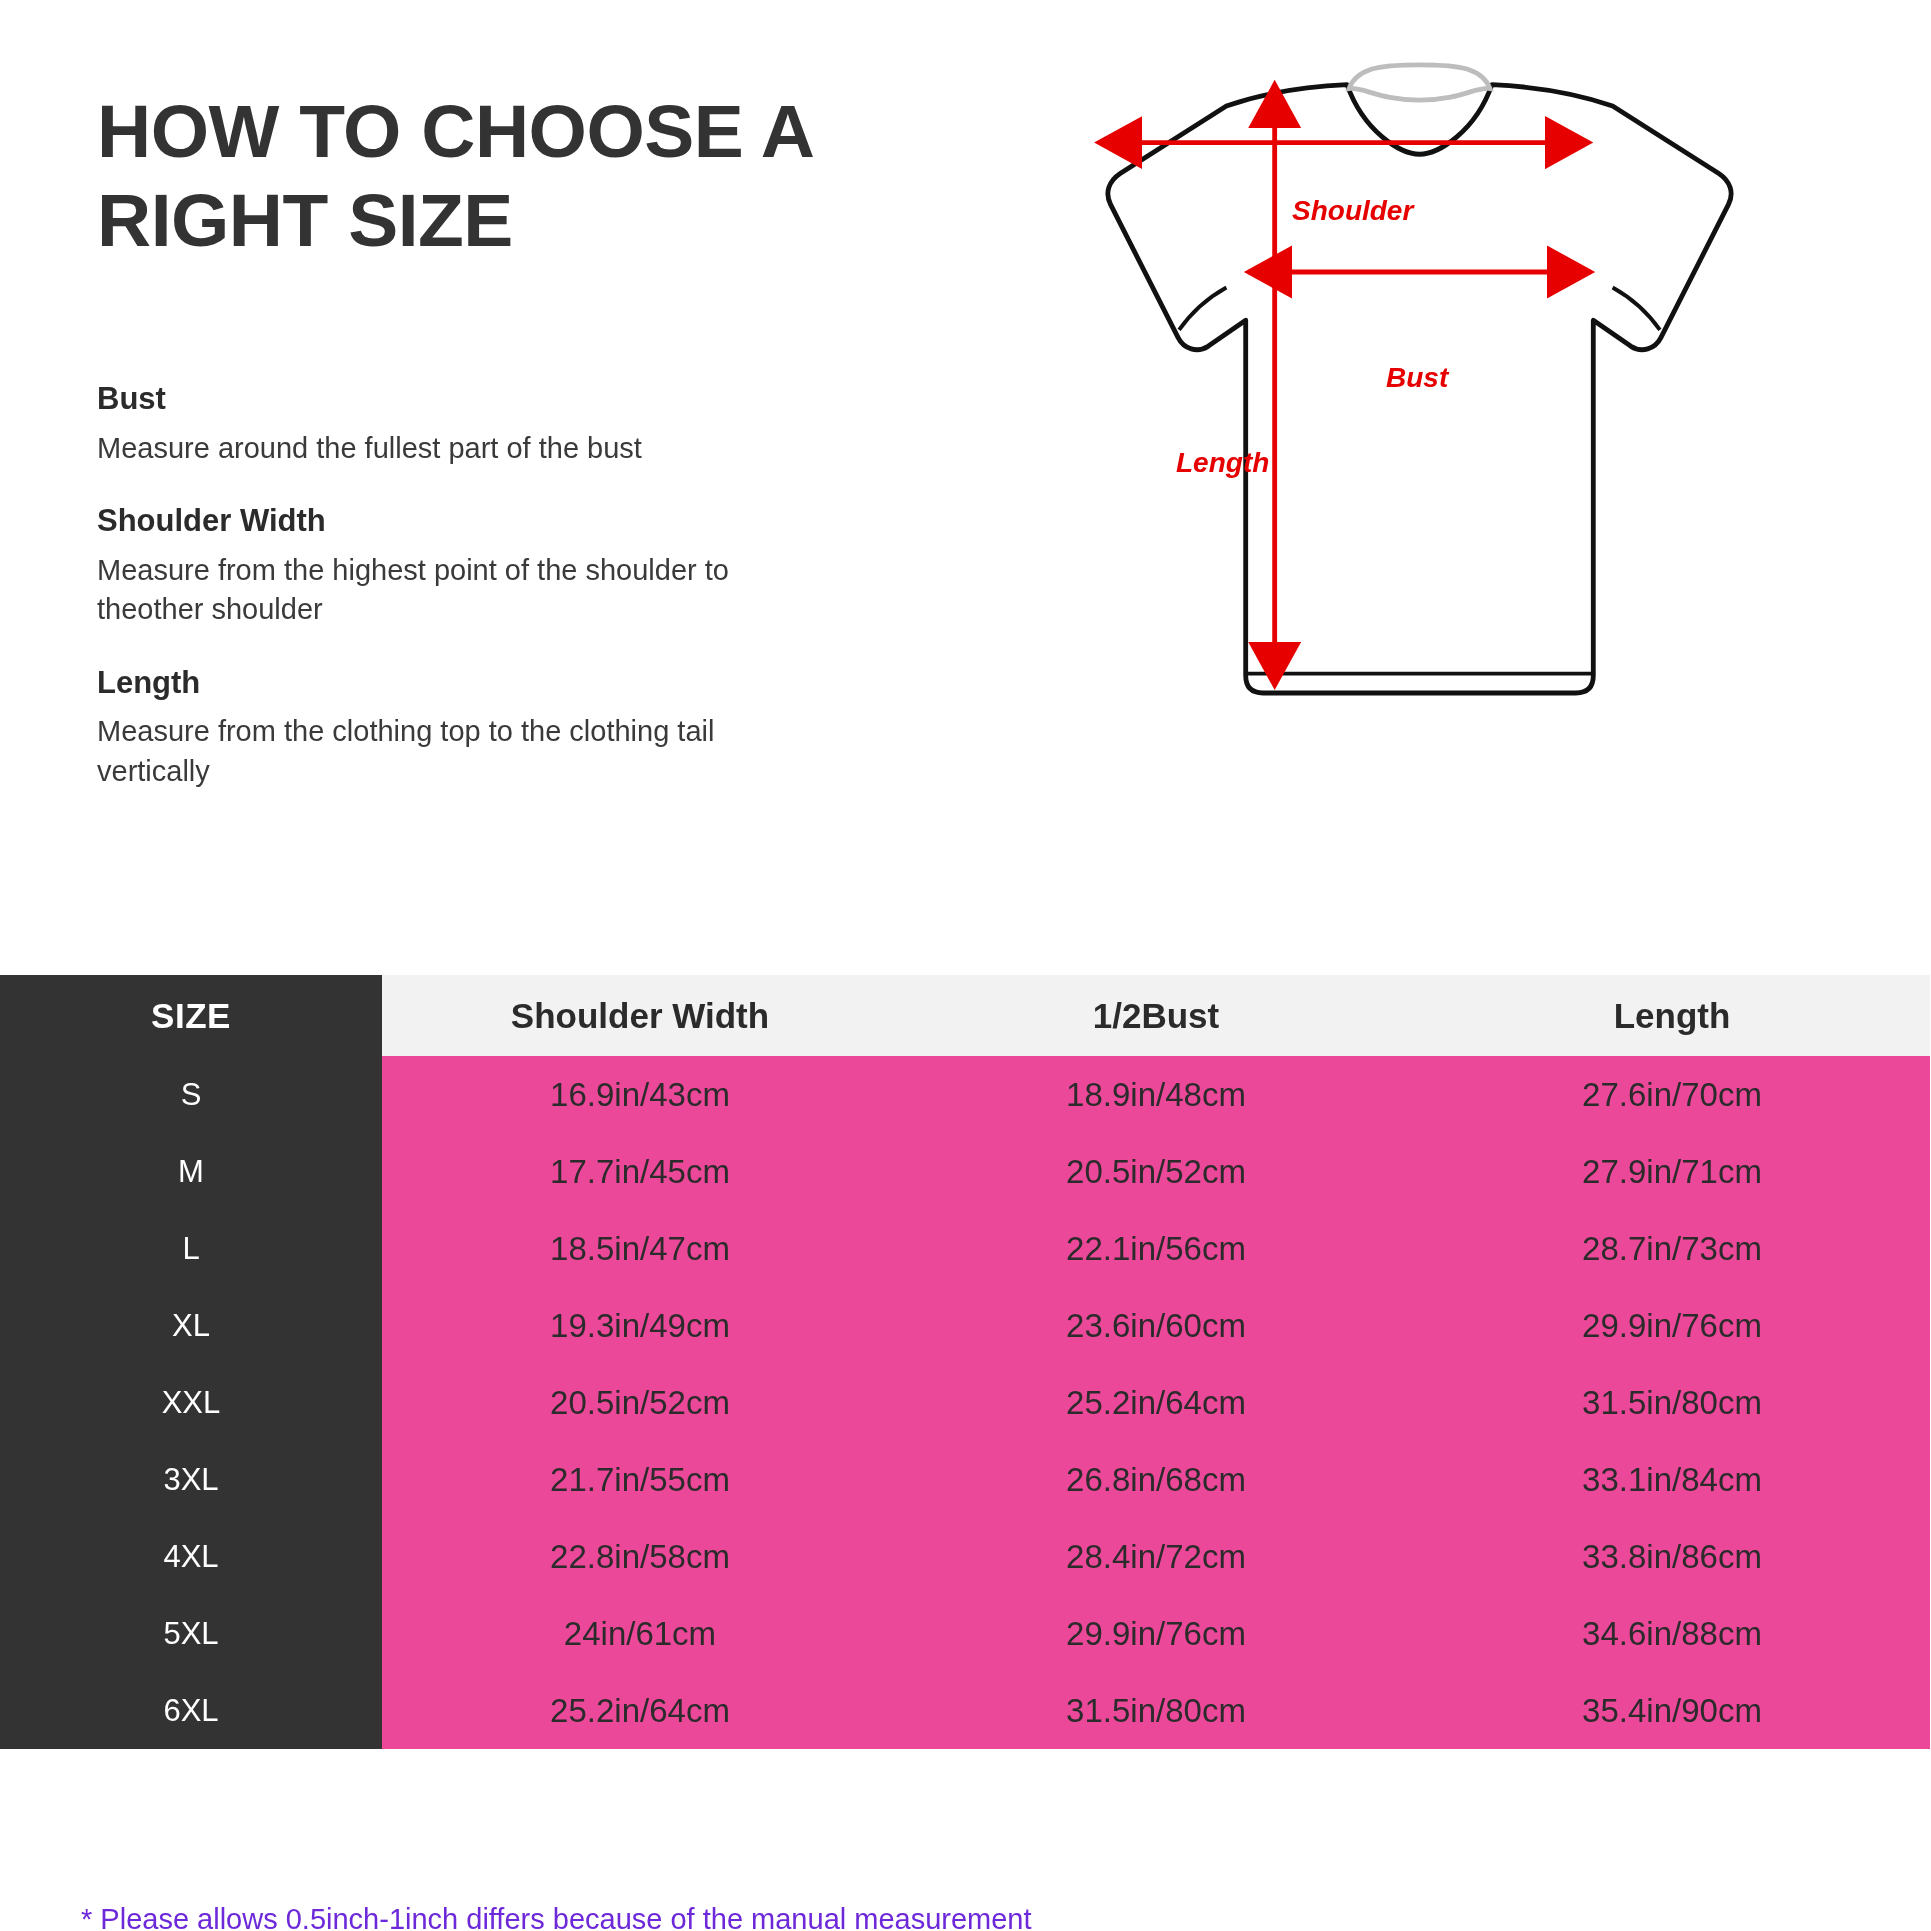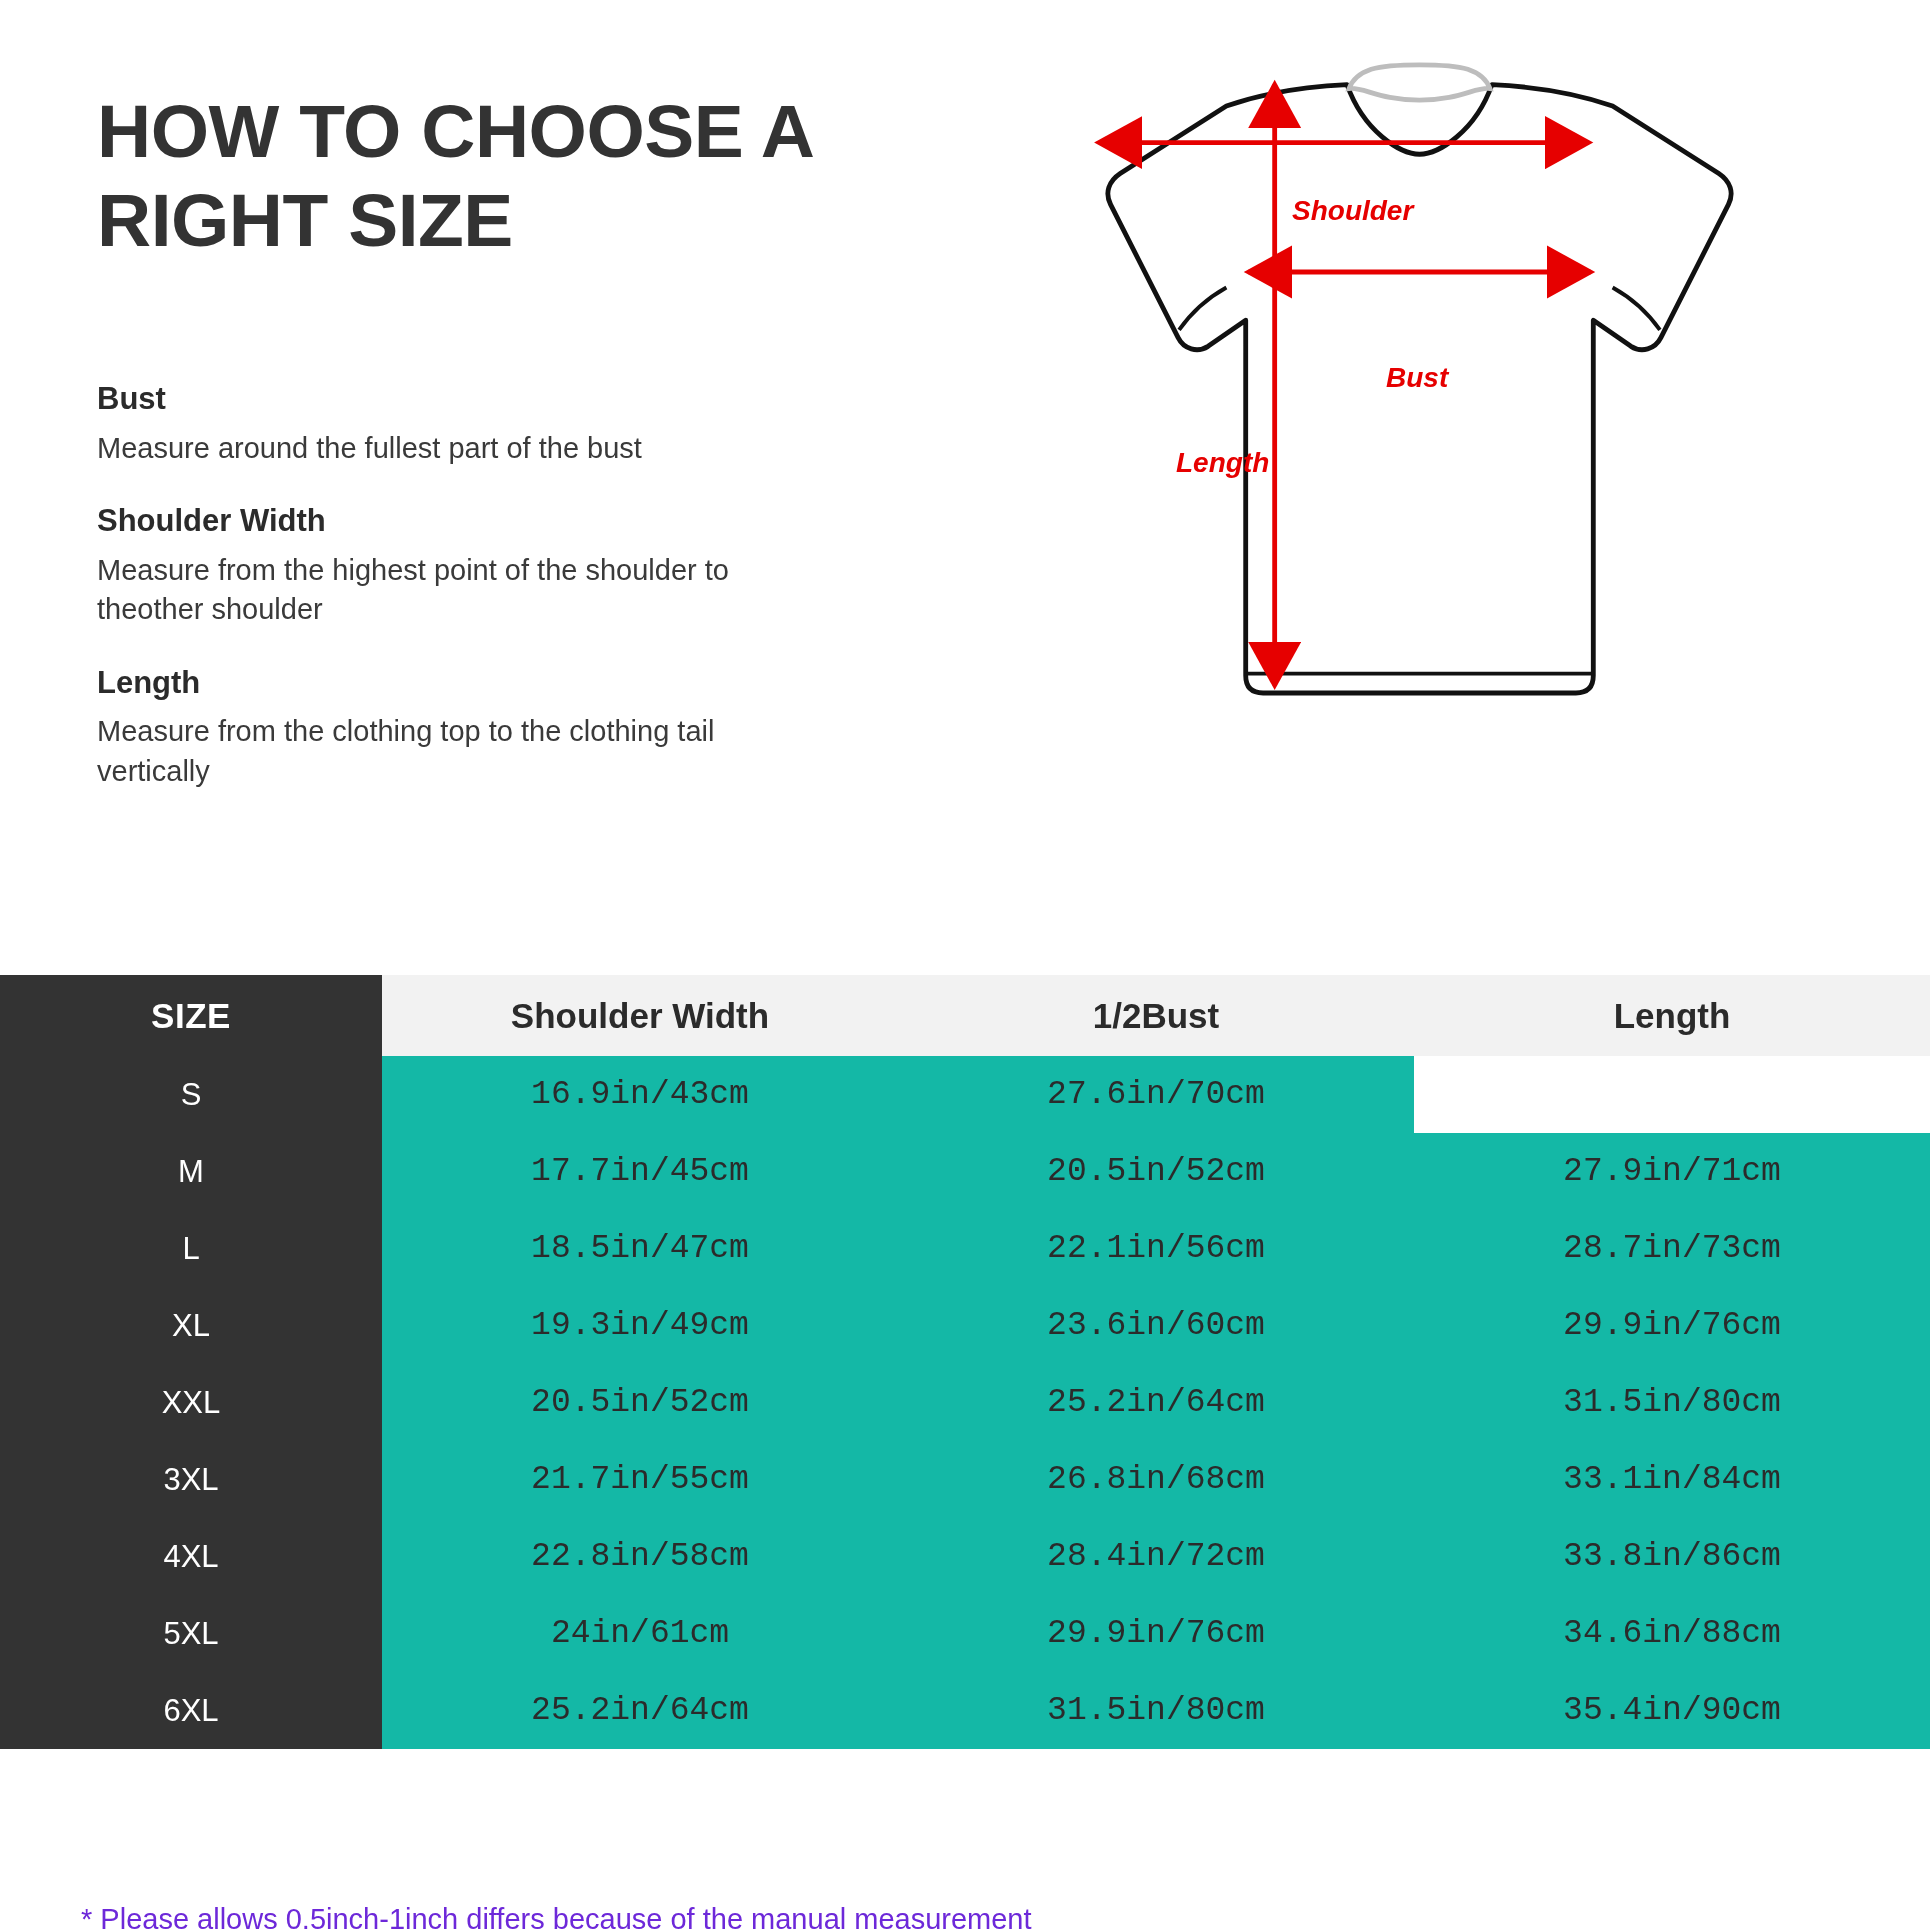--- a/index.html
+++ b/index.html
@@ -114,24 +114,23 @@
     color: #2b2b2b;
   }
 
   .data-row { height: 77px; }
   .data-row .c-size {
     background: #333333;
     color: #ffffff;
     font-size: 31px;
   }
   .data-row .c-data {
-    background: #14b8a6;
+    background: #ec4899;
     color: #2b2b2b;
     font-size: 33px;
-    font-family: Liberation Mono, monospace;
   }
 
   .footnote {
     position: absolute;
     left: 81px;
     top: 1863px;
     font-size: 29px;
     color: #6d28d9;
     margin-top: 40px;
   }
@@ -225,20 +224,21 @@
     <div class="trow header-row">
       <div class="cell c-size">SIZE</div>
       <div class="cell c-data">Shoulder Width</div>
       <div class="cell c-data">1/2Bust</div>
       <div class="cell c-data">Length</div>
     </div>
 
     <div class="trow data-row">
       <div class="cell c-size">S</div>
       <div class="cell c-data">16.9in/43cm</div>
+      <div class="cell c-data">18.9in/48cm</div>
       <div class="cell c-data">27.6in/70cm</div>
     </div>
 
     <div class="trow data-row">
       <div class="cell c-size">M</div>
       <div class="cell c-data">17.7in/45cm</div>
       <div class="cell c-data">20.5in/52cm</div>
       <div class="cell c-data">27.9in/71cm</div>
     </div>
 

